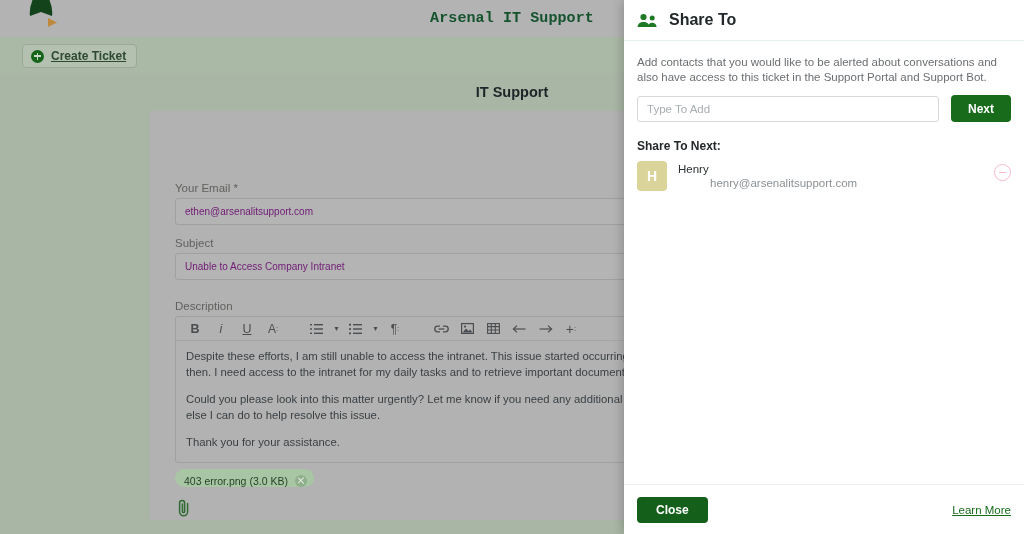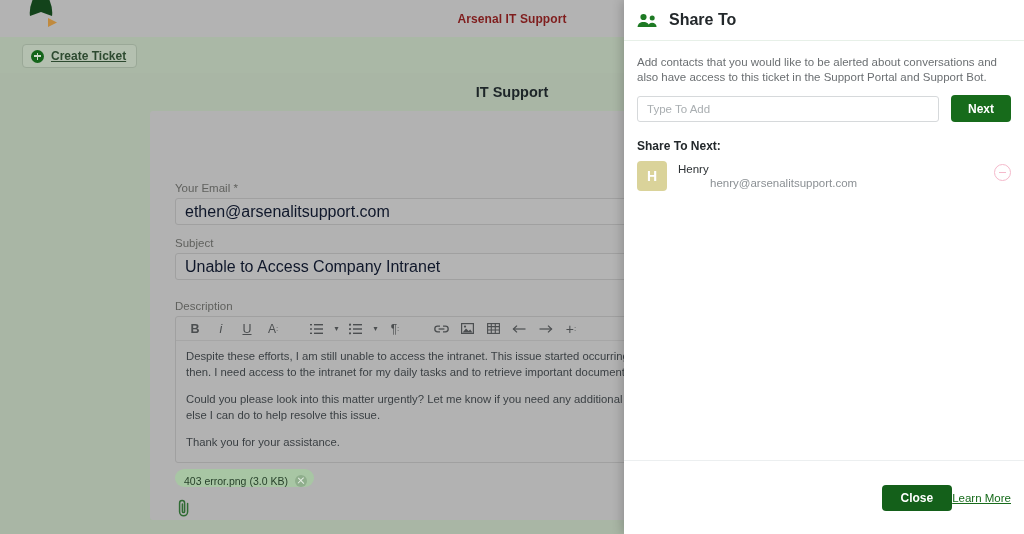--- a/index.html
+++ b/index.html
@@ -12,21 +12,21 @@
   #app{position:relative;width:1024px;height:534px;overflow:hidden;background:#ffffff;}
 
   
   .bg-layer{position:absolute;inset:0;background:#a9b6a5;}
   .bg-topbar{
     position:absolute;left:0;top:0;width:1024px;height:37px;
     background:#b3b3b3;
     display:flex;align-items:center;justify-content:center;
   }
   .bg-title{
-    font-size:12px;color:#7f1d1d;font-weight:700;letter-spacing:.1px;
+    font-size:15px;color:#14532d;font-weight:700;letter-spacing:.1px;font-family:Liberation Mono, monospace;
   }
   .logo{
     position:absolute;left:18px;top:-14px;width:46px;height:46px;
   }
   .bg-actionbar{
     position:absolute;left:0;top:37px;width:1024px;height:36px;
     background:#aab8a6;border-bottom:1px solid #9fae9c;
   }
   .create-ticket{
     position:absolute;left:22px;top:44px;
@@ -54,21 +54,21 @@
 
   .form-card{
     position:absolute;left:150px;top:111px;width:760px;height:409px;
     background:#b2b2b2;border-radius:3px;
   }
   .field{position:absolute;left:25px;width:700px;}
   .field-label{font-size:11.5px;color:#60615e;margin-bottom:4px;}
   .field-input{
     height:25px;border:1px solid #a0a0a0;border-radius:3px;
     background:#b4b4b4;display:flex;align-items:center;padding:0 9px;
-    font-size:16px;color:#0f172a;
+    font-size:10px;color:#701a75;
   }
   #f-email{top:71px;}
   #f-subject{top:126px;}
   #f-desc{top:189px;}
 
   .editor{border:1px solid #a0a0a0;border-radius:3px;background:#b2b2b2;}
   .editor-toolbar{
     height:23px;display:flex;align-items:center;gap:0px;
     border-bottom:1px solid #a6a6a6;padding:0 6px;
   }
@@ -139,22 +139,22 @@
   .contact-name{font-size:11.5px;color:#2c3134;line-height:14px;}
   .contact-mail{font-size:11.5px;color:#8b9094;line-height:15px;padding-left:32px;}
   .remove-btn{
     position:absolute;right:0;top:3px;width:15px;height:15px;
     border-radius:50%;border:1.6px solid #f5b9cb;
     display:flex;align-items:center;justify-content:center;
   }
   .remove-btn i{display:block;width:7px;height:1.6px;background:#f5b9cb;}
   .panel-footer{
     flex:0 0 auto;height:49px;border-top:1px solid #eceff0;
-    display:flex;align-items:center;justify-content:flex-end;
-    padding:12px 13px;
+    display:flex;align-items:center;justify-content:space-between;
+    padding:0 13px;
   }
   .btn-close{
     height:26px;padding:0 19px;border:none;border-radius:4px;
     background:#14601a;color:#fff;font-size:12px;font-weight:700;
     font-family:"Liberation Sans",sans-serif;cursor:pointer;
   }
   .learn-more{
     font-size:11.5px;color:#176b1b;text-decoration:underline;cursor:pointer;
   }
 </style>

